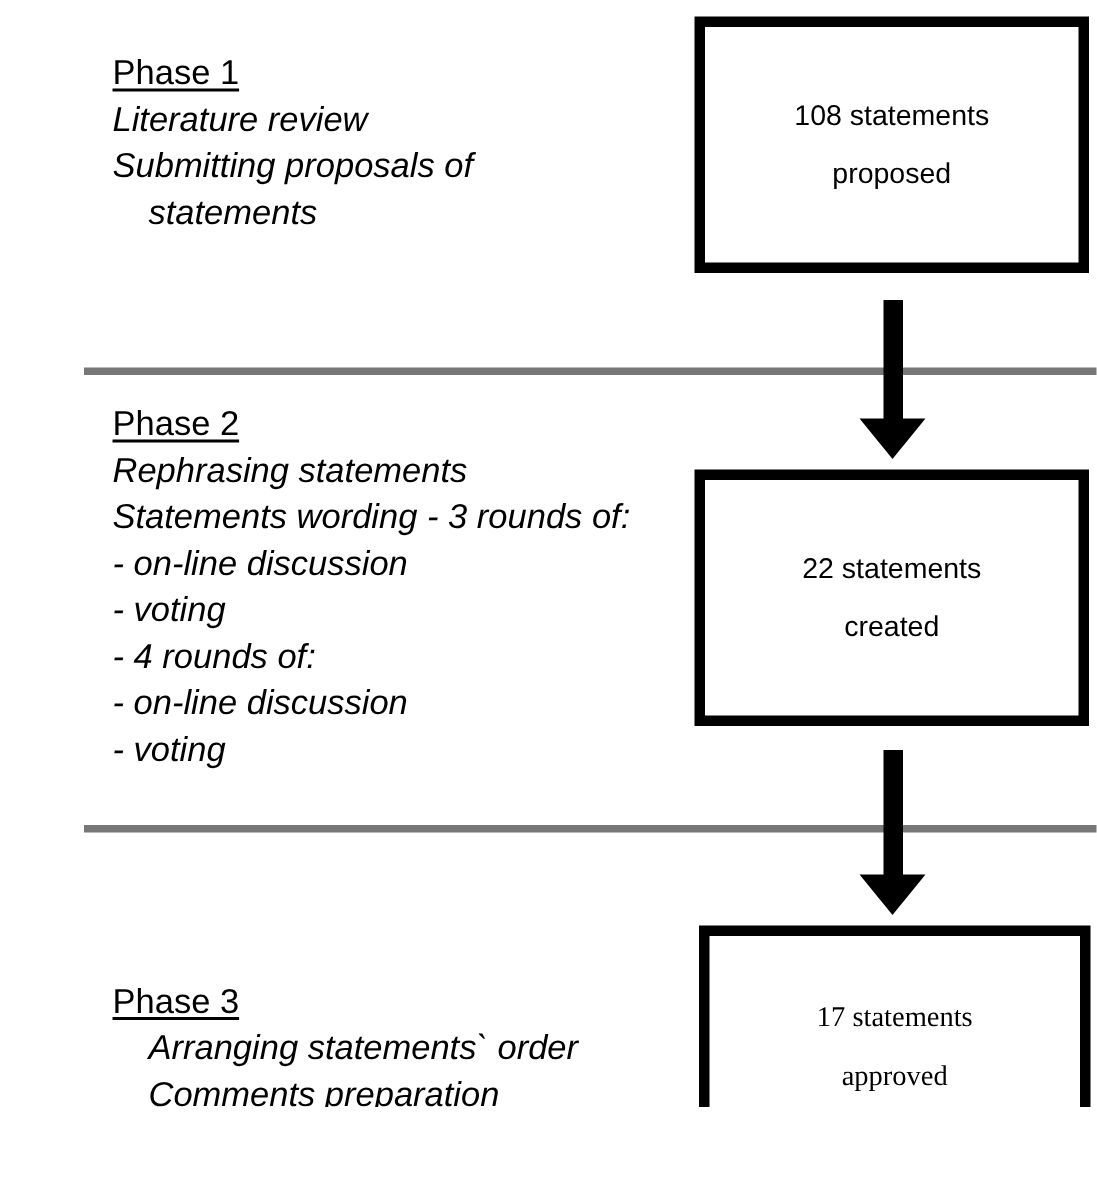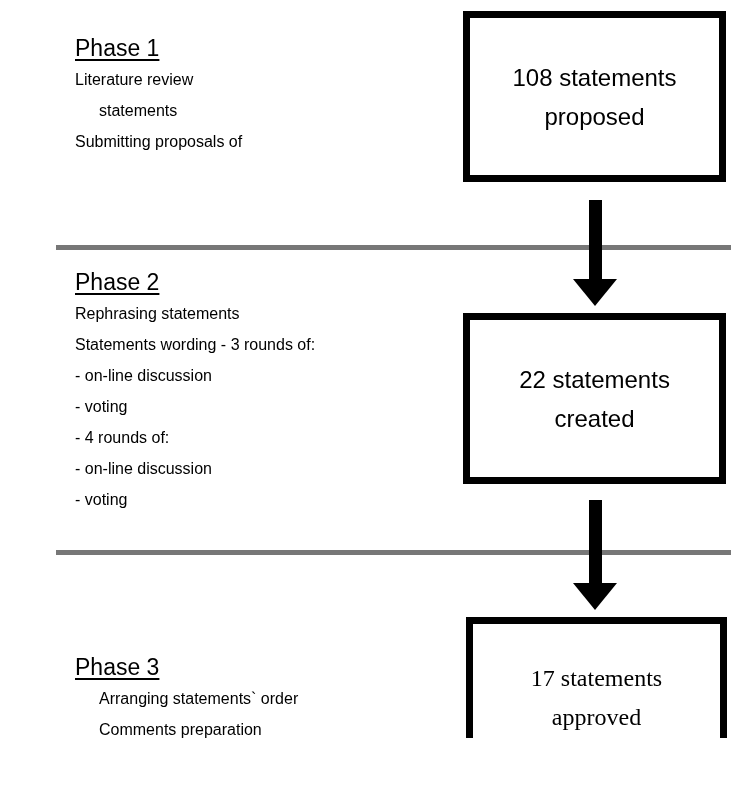--- a/index.html
+++ b/index.html
@@ -27,23 +27,24 @@
   }
   .phase-title {
     font-size: 23px;
     line-height: 31px;
     text-decoration: underline;
     text-underline-offset: 3px;
     white-space: nowrap;
     display: inline-block;
   }
   .phase-line {
-    font-size: 16px;
+    font-size: 23px;
     line-height: 31px;
     white-space: nowrap;
+    font-style: italic;
   }
   .phase-line.indent {
     padding-left: 24px;
   }
 
   #phase-1-block { top: 33px; }
   #phase-2-block { top: 267px; }
   #phase-3-block { top: 652px; }
 
   
@@ -61,21 +62,21 @@
   .outcome-box {
     position: absolute;
     box-sizing: border-box;
     border: 7px solid #000000;
     background: #ffffff;
     display: flex;
     align-items: center;
     justify-content: center;
   }
   .outcome-text {
-    font-size: 24px;
+    font-size: 19px;
     line-height: 39px;
     text-align: center;
     white-space: pre-line;
   }
   #box-proposed { left: 425px; top: 11px;  width: 263px; height: 171px; }
   #box-created  { left: 425px; top: 313px; width: 263px; height: 171px; }
   #box-approved { left: 428px; top: 617px; width: 261px; height: 162px; font-family: Liberation Serif, serif; }
 
   
   .arrow {
@@ -108,22 +109,22 @@
 </head>
 <body>
 
 <div id="canvas">
 
   <div class="phase-block" id="phase-1-block">
     <div>
       <span class="phase-title">Phase 1</span>
     </div>
     <div class="phase-line">Literature review</div>
+    <div class="phase-line">Submitting proposals of</div>
     <div class="phase-line indent">statements</div>
-    <div class="phase-line">Submitting proposals of</div>
   </div>
 
   <div class="divider" id="divider-1"></div>
 
   <div class="phase-block" id="phase-2-block">
     <div>
       <span class="phase-title">Phase 2</span>
     </div>
     <div class="phase-line">Rephrasing statements</div>
     <div class="phase-line">Statements wording - 3 rounds of:</div>

